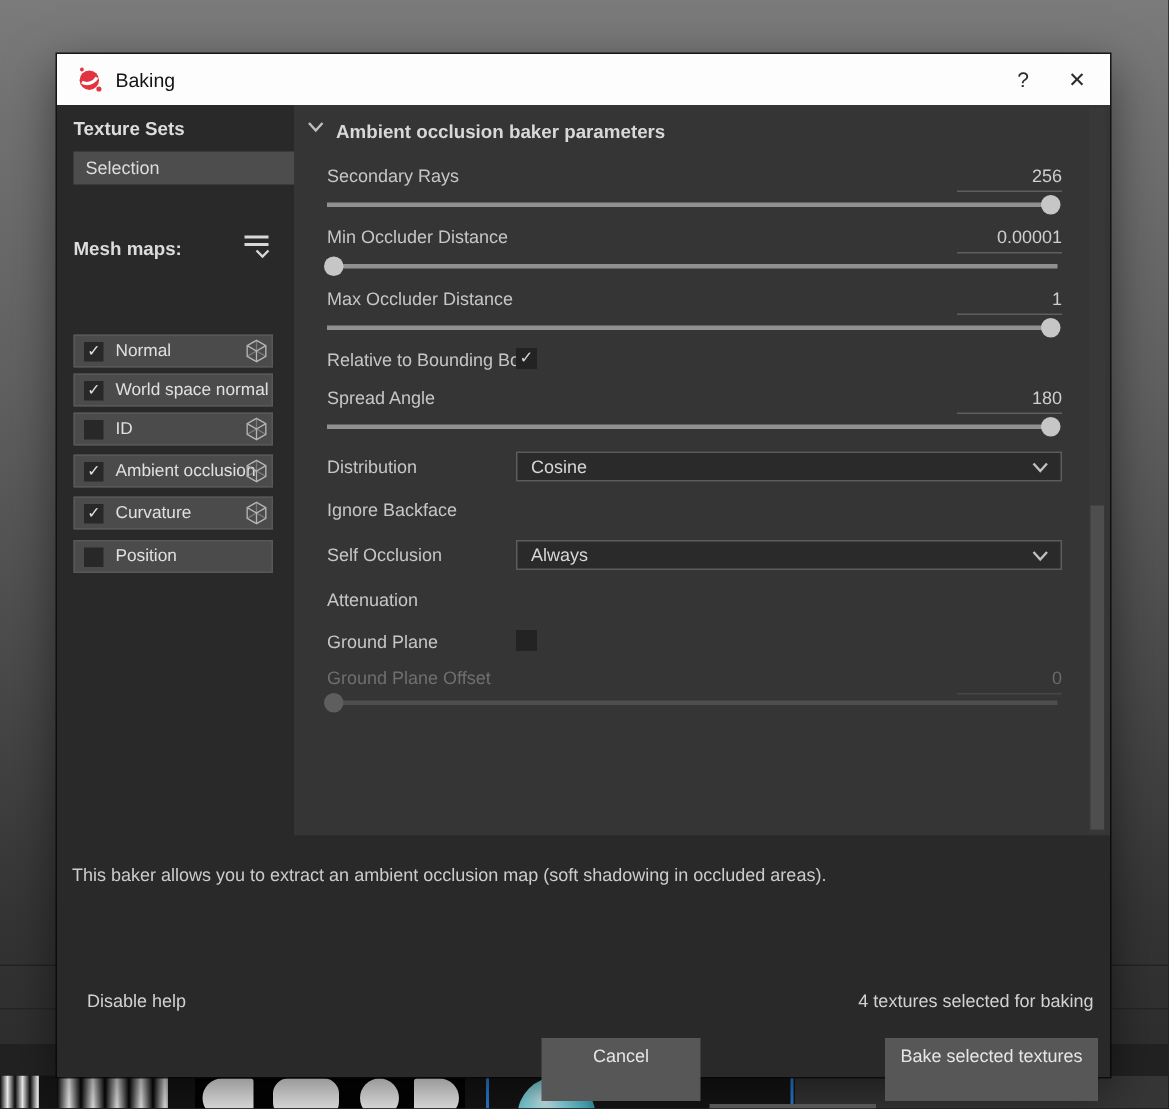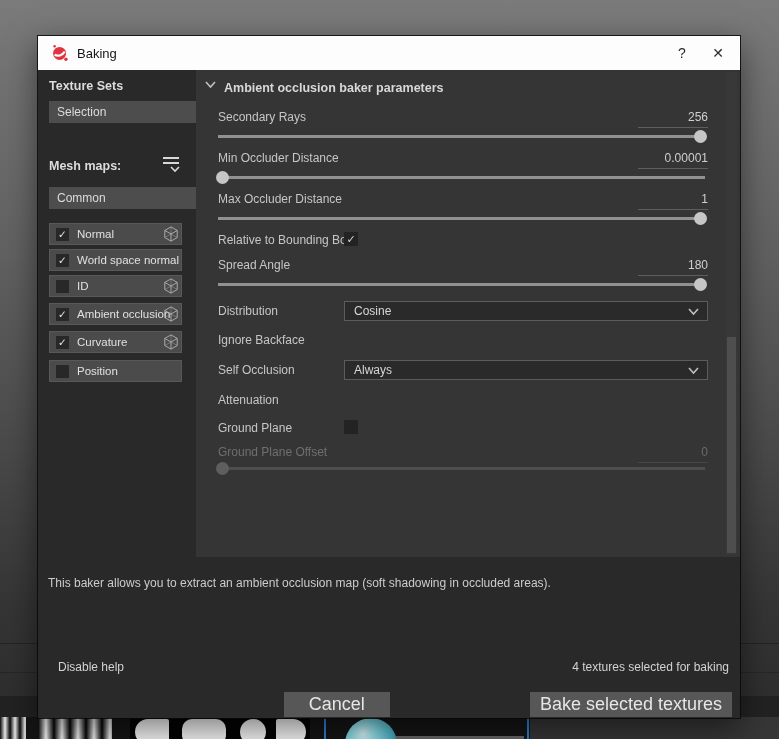--- a/index.html
+++ b/index.html
@@ -72,21 +72,21 @@
     box-sizing:border-box;display:flex;align-items:center;}
   .dropdown .dval{margin-left:9px;font-size:12px;color:#d6d6d6;}
   .dropdown svg{position:absolute;right:8px;top:6px;}
   .scrollbar{position:absolute;right:3px;top:2px;width:11px;height:483px;background:#383838;}
   .scrollthumb{position:absolute;left:1px;width:9px;top:265px;height:216px;background:#4e4e4e;}
   
   .helptext{position:absolute;left:10px;top:506px;font-size:12px;color:#cccccc;}
   .disable-help{position:absolute;left:20px;top:590px;font-size:12px;color:#d2d2d2;}
   .status{position:absolute;right:11px;top:590px;font-size:12px;color:#d2d2d2;}
   .btnrow{position:absolute;right:8px;top:622px;display:flex;gap:6px;}
-  .fbtn{height:25px;background:#575757;color:#e6e6e6;font-size:18px;line-height:25px;text-align:center;
+  .fbtn{height:42px;background:#575757;color:#e6e6e6;font-size:12px;line-height:25px;text-align:center;
     padding:0 10px;box-sizing:border-box;}
   .w-cancel{min-width:106px;} .w-save{min-width:111px;margin-top:44px;} .w-bakemat{min-width:112px;} .w-bakesel{min-width:142px;}
   svg{display:block;}
   .hidden-defs{position:absolute;width:0;height:0;overflow:hidden;}
 </style>
 </head>
 <body>
 
 <svg class="hidden-defs" aria-hidden="true">
   <defs>
@@ -142,21 +142,20 @@
     </div>
 
     <div class="dbody">
 
       <div class="side-head h-ts">Texture Sets</div>
       <div class="side-btn b-sel">Selection</div>
       <div class="side-head h-mm">Mesh maps:</div>
       <svg class="filter-icon" viewBox="0 0 18 18">
           <use href="#filter"></use>
         </svg>
-      <div class="side-btn b-com">Common</div>
 
       <div class="mrow mr0">
         <span class="mcb">✓</span>
         <span class="mlabel">Normal</span>
         <svg class="cube" viewBox="0 0 18 18">
             <use href="#cube"></use>
           </svg>
       </div>
       <div class="mrow mr1">
         <span class="mcb">✓</span>

